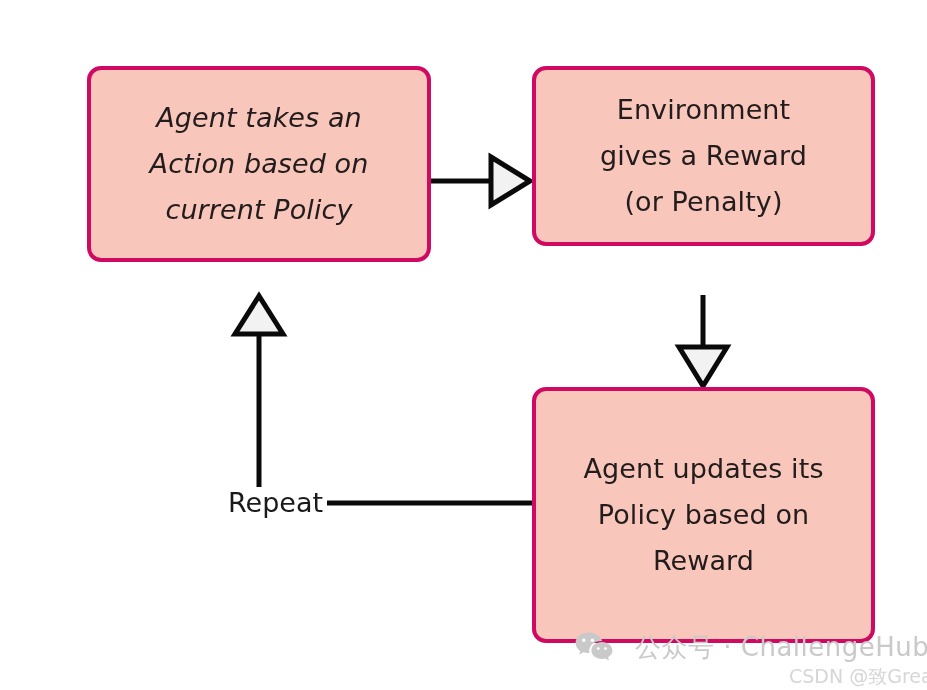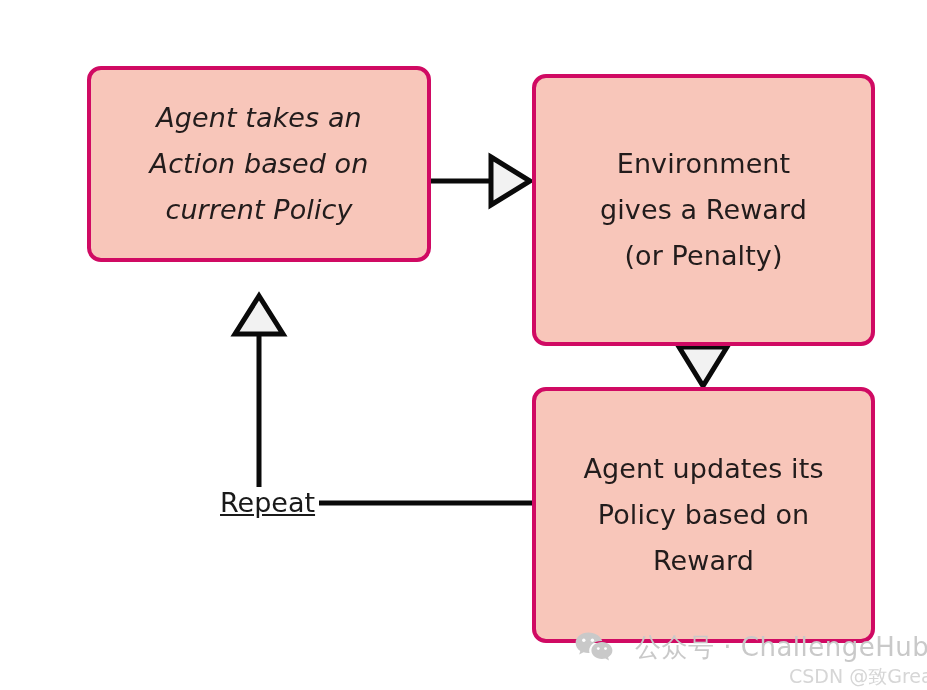--- a/index.html
+++ b/index.html
@@ -28,21 +28,21 @@
     justify-content: center;
     text-align: center;
     color: #221C1C;
     font-size: 27px;
     line-height: 46px;
     letter-spacing: 0.1px;
     font-family: "DejaVu Sans", "Liberation Sans", sans-serif;
     white-space: pre-line;
   }
   #node-action  { left: 87px;  top: 66px;  width: 344px; height: 196px; font-style: italic; }
-  #node-env     { left: 532px; top: 74px;  width: 343px; height: 272px; }
+  #node-env     { left: 532px; top: 66px;  width: 343px; height: 180px; }
   #node-update  { left: 532px; top: 387px; width: 343px; height: 256px; }
 
   .edge-svg {
     position: absolute;
     left: 0;
     top: 0;
     width: 927px;
     height: 690px;
     pointer-events: none;
   }
@@ -61,23 +61,22 @@
     position: absolute;
     color: #1A1A1A;
     font-size: 27px;
     line-height: 32px;
     font-family: "DejaVu Sans", "Liberation Sans", sans-serif;
     background: #ffffff;
     padding: 0 4px;
     white-space: nowrap;
   }
   #label-repeat {
-    left: 216px;
+    left: 224px;
     top: 487px;
-    text-decoration: underline;
   }
 
   #watermark {
     position: absolute;
     left: 575px;
     top: 632px;
     display: flex;
     align-items: flex-start;
     gap: 22px;
   }

